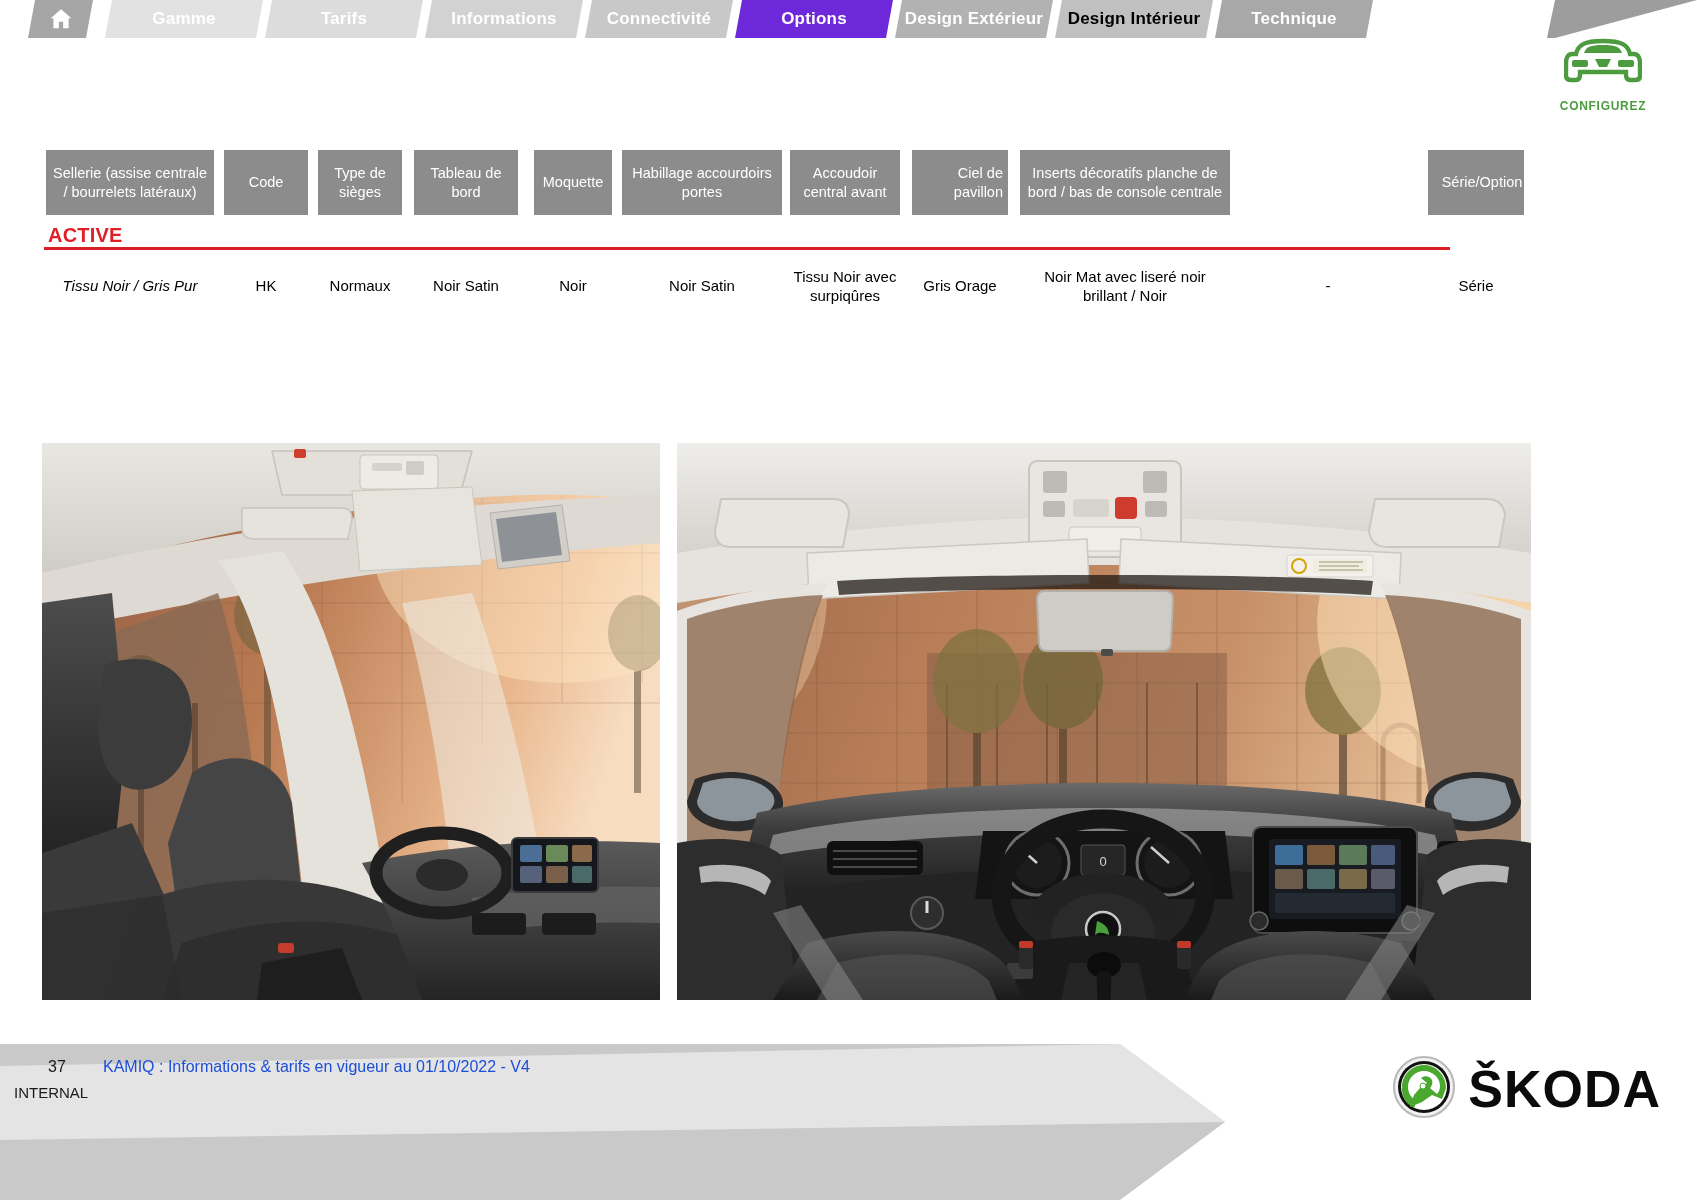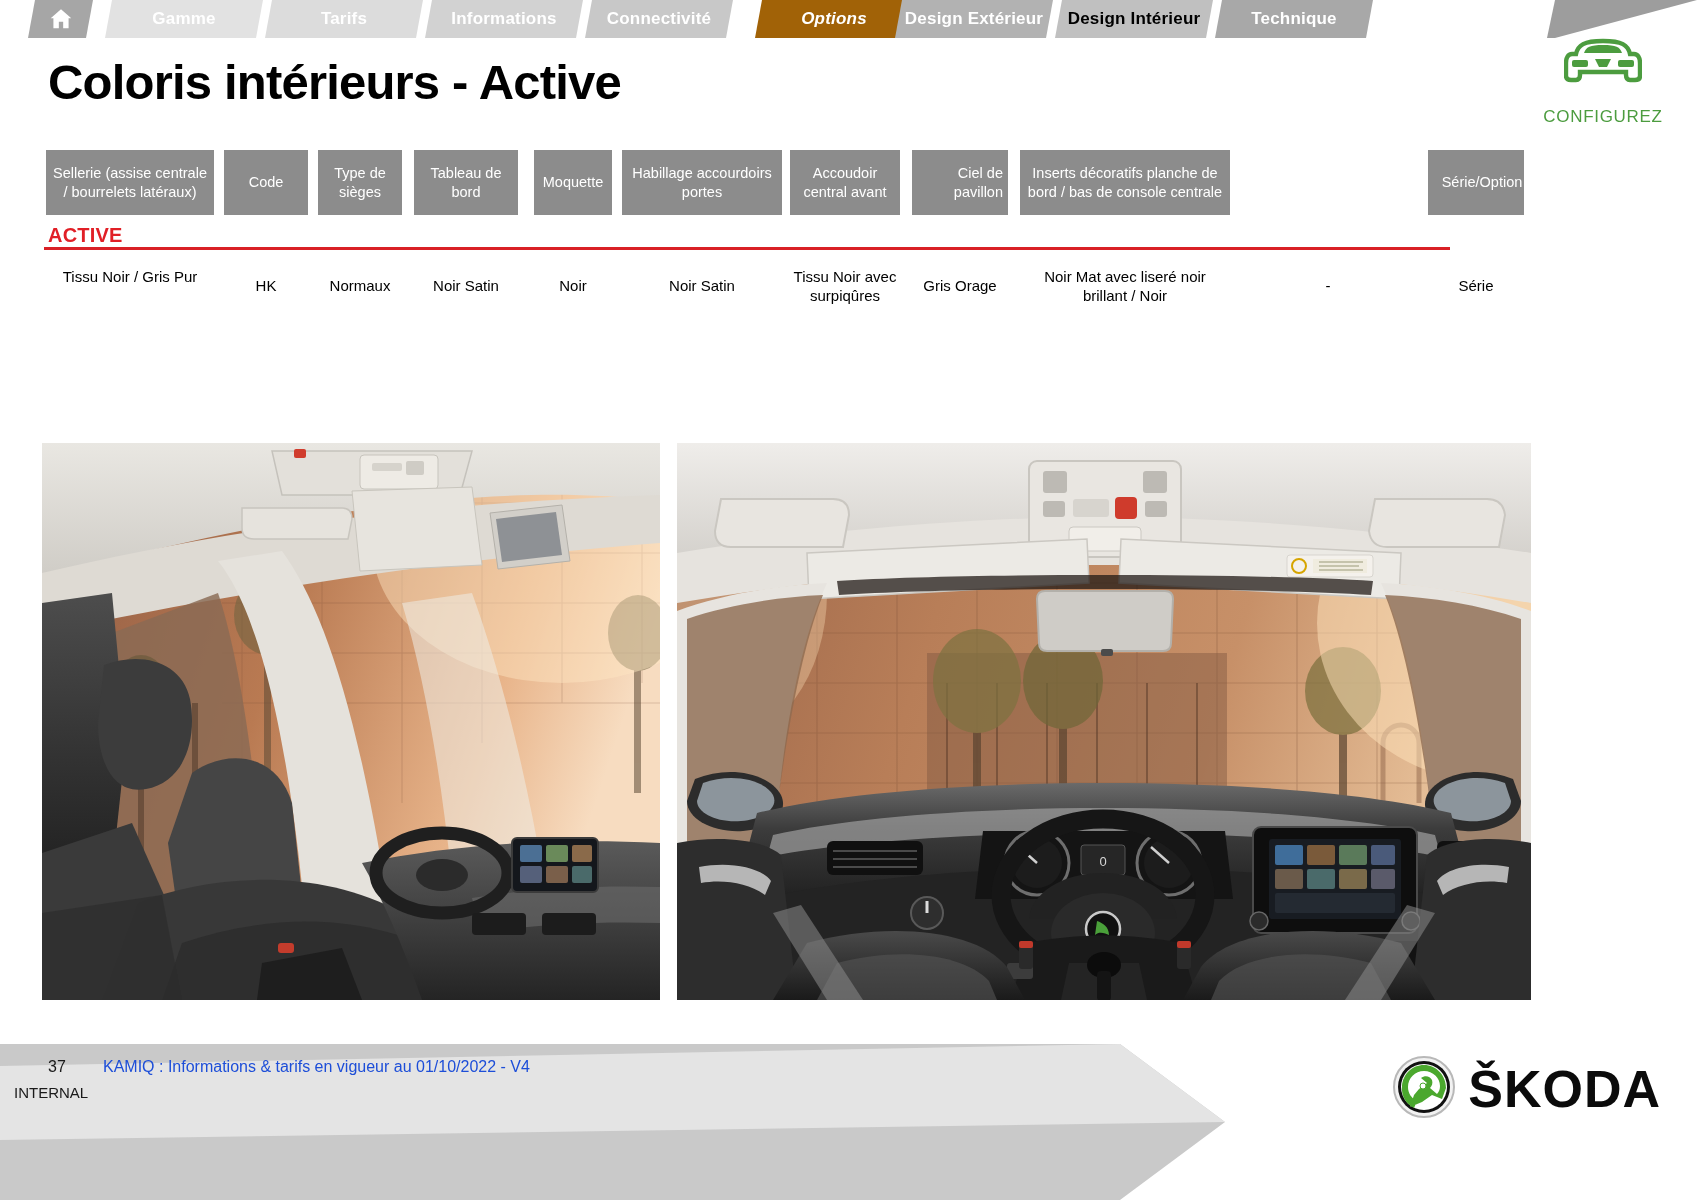--- a/index.html
+++ b/index.html
@@ -45,22 +45,22 @@
     font-stretch: condensed;
   }
 
   
   .configurez {
     position: absolute; right: 24px; top: 36px;
     width: 140px; text-align: center;
   }
   .configurez svg { display: block; margin: 0 auto; }
   .configurez .cfg-label {
-    font-size: 17px; color: #4c9c3f; letter-spacing: .7px;
-    margin-top: 19px; font-weight: 400;
+    font-size: 12px; color: #4c9c3f; letter-spacing: .7px;
+    margin-top: 11px; font-weight: 700;
   }
 
   
   .tbl { position: absolute; left: 0; top: 150px; width: 1697px; }
   .hdr-row { position: relative; height: 65px; }
   .hdr-cell {
     position: absolute; top: 0; height: 65px;
     background: #8c8c8c; color: #ffffff;
     display: flex; align-items: center; justify-content: center;
     text-align: center; font-size: 14.5px; line-height: 1.28;
@@ -134,29 +134,28 @@
         <svg viewBox="0 0 24 24" aria-hidden="true">
           <path d="M12 3 L2.5 11.2 L5 11.2 L5 20.5 L10 20.5 L10 14.5 L14 14.5 L14 20.5 L19 20.5 L19 11.2 L21.5 11.2 Z" fill="#ffffff"></path>
         </svg>
       </span>
     </div>
     <div id="nav-tabs-host">
         <div class="nav-tab" style="left: 105px; width: 158px; background: rgb(226, 226, 226);">Gamme</div>
         <div class="nav-tab" style="left: 265px; width: 158px; background: rgb(220, 220, 220);">Tarifs</div>
         <div class="nav-tab" style="left: 425px; width: 158px; background: rgb(210, 210, 210);">Informations</div>
         <div class="nav-tab" style="left: 585px; width: 148px; background: rgb(200, 200, 200);">Connectivité</div>
-        <div class="nav-tab" style="left: 755px; width: 158px; background: #a16207; font-style: italic;">Options</div>
+        <div class="nav-tab" style="left: 735px; width: 158px; background: #6d28d9;">Options</div>
         <div class="nav-tab" style="left: 895px; width: 158px; background: rgb(178, 178, 178);">Design Extérieur</div>
         <div class="nav-tab active" style="left: 1055px; width: 158px; background: rgb(192, 192, 192);">Design Intérieur</div>
         <div class="nav-tab" style="left: 1215px; width: 158px; background: rgb(168, 168, 168);">Technique</div>
       </div>
     <div class="nav-arrow"></div>
   </div>
 
-  <div class="page-title">Coloris intérieurs - Active</div>
 
   <div class="configurez">
     <span>
       <svg width="78" height="52" viewBox="0 0 78 52" aria-hidden="true">
         <path d="M12 18 C14 9, 20 5, 39 5 C58 5, 64 9, 66 18 L70 18 C74 18, 76 22, 76 27 L76 40 C76 43, 74 44, 71 44 L66 44 C63 44, 62 42, 62 39 L62 36 L16 36 L16 39 C16 42, 15 44, 12 44 L7 44 C4 44, 2 43, 2 40 L2 27 C2 22, 4 18, 8 18 Z" fill="none" stroke="#4c9c3f" stroke-width="4.4"></path>
         <path d="M20 17 C22 11, 26 9, 39 9 C52 9, 56 11, 58 17 Z" fill="#4c9c3f"></path>
         <rect x="8" y="24" width="16" height="7" rx="2" fill="#4c9c3f"></rect>
         <rect x="54" y="24" width="16" height="7" rx="2" fill="#4c9c3f"></rect>
         <path d="M31 23 L47 23 L43 31 L35 31 Z" fill="#4c9c3f"></path>
       </svg>
@@ -176,21 +175,21 @@
         <div class="hdr-cell" style="left: 912px; width: 96px; text-align: right;">Ciel de pavillon</div>
         <div class="hdr-cell" style="left: 1020px; width: 210px;">Inserts décoratifs planche de bord / bas de console centrale</div>
         <div class="hdr-cell" style="left: 1428px; width: 96px; padding-left: 17px;">Série/Option</div>
       </div>
   </div>
 
   <div class="active-label">ACTIVE</div>
   <div class="red-line"></div>
 
   <div class="data-row" id="data-row-host">
-      <div class="data-cell" style="left: 46px; width: 168px; top: 246px; height: 62px;">Tissu Noir / Gris Pur</div>
+      <div class="data-cell" style="left: 46px; width: 168px; top: 255px; height: 62px; font-style: italic;">Tissu Noir / Gris Pur</div>
       <div class="data-cell" style="left: 224px; width: 84px; top: 255px; height: 62px;">HK</div>
       <div class="data-cell" style="left: 318px; width: 84px; top: 255px; height: 62px;">Normaux</div>
       <div class="data-cell" style="left: 414px; width: 104px; top: 255px; height: 62px;">Noir Satin</div>
       <div class="data-cell" style="left: 534px; width: 78px; top: 255px; height: 62px;">Noir</div>
       <div class="data-cell" style="left: 622px; width: 160px; top: 255px; height: 62px;">Noir Satin</div>
       <div class="data-cell" style="left: 790px; width: 110px; top: 255px; height: 62px;">Tissu Noir avec surpiqûres</div>
       <div class="data-cell" style="left: 912px; width: 96px; top: 255px; height: 62px;">Gris Orage</div>
       <div class="data-cell" style="left: 1020px; width: 210px; top: 255px; height: 62px;">Noir Mat avec liseré noir brillant / Noir</div>
       <div class="data-cell" style="left: 1240px; width: 176px; top: 255px; height: 62px;">-</div>
       <div class="data-cell" style="left: 1428px; width: 96px; top: 255px; height: 62px;">Série</div>

